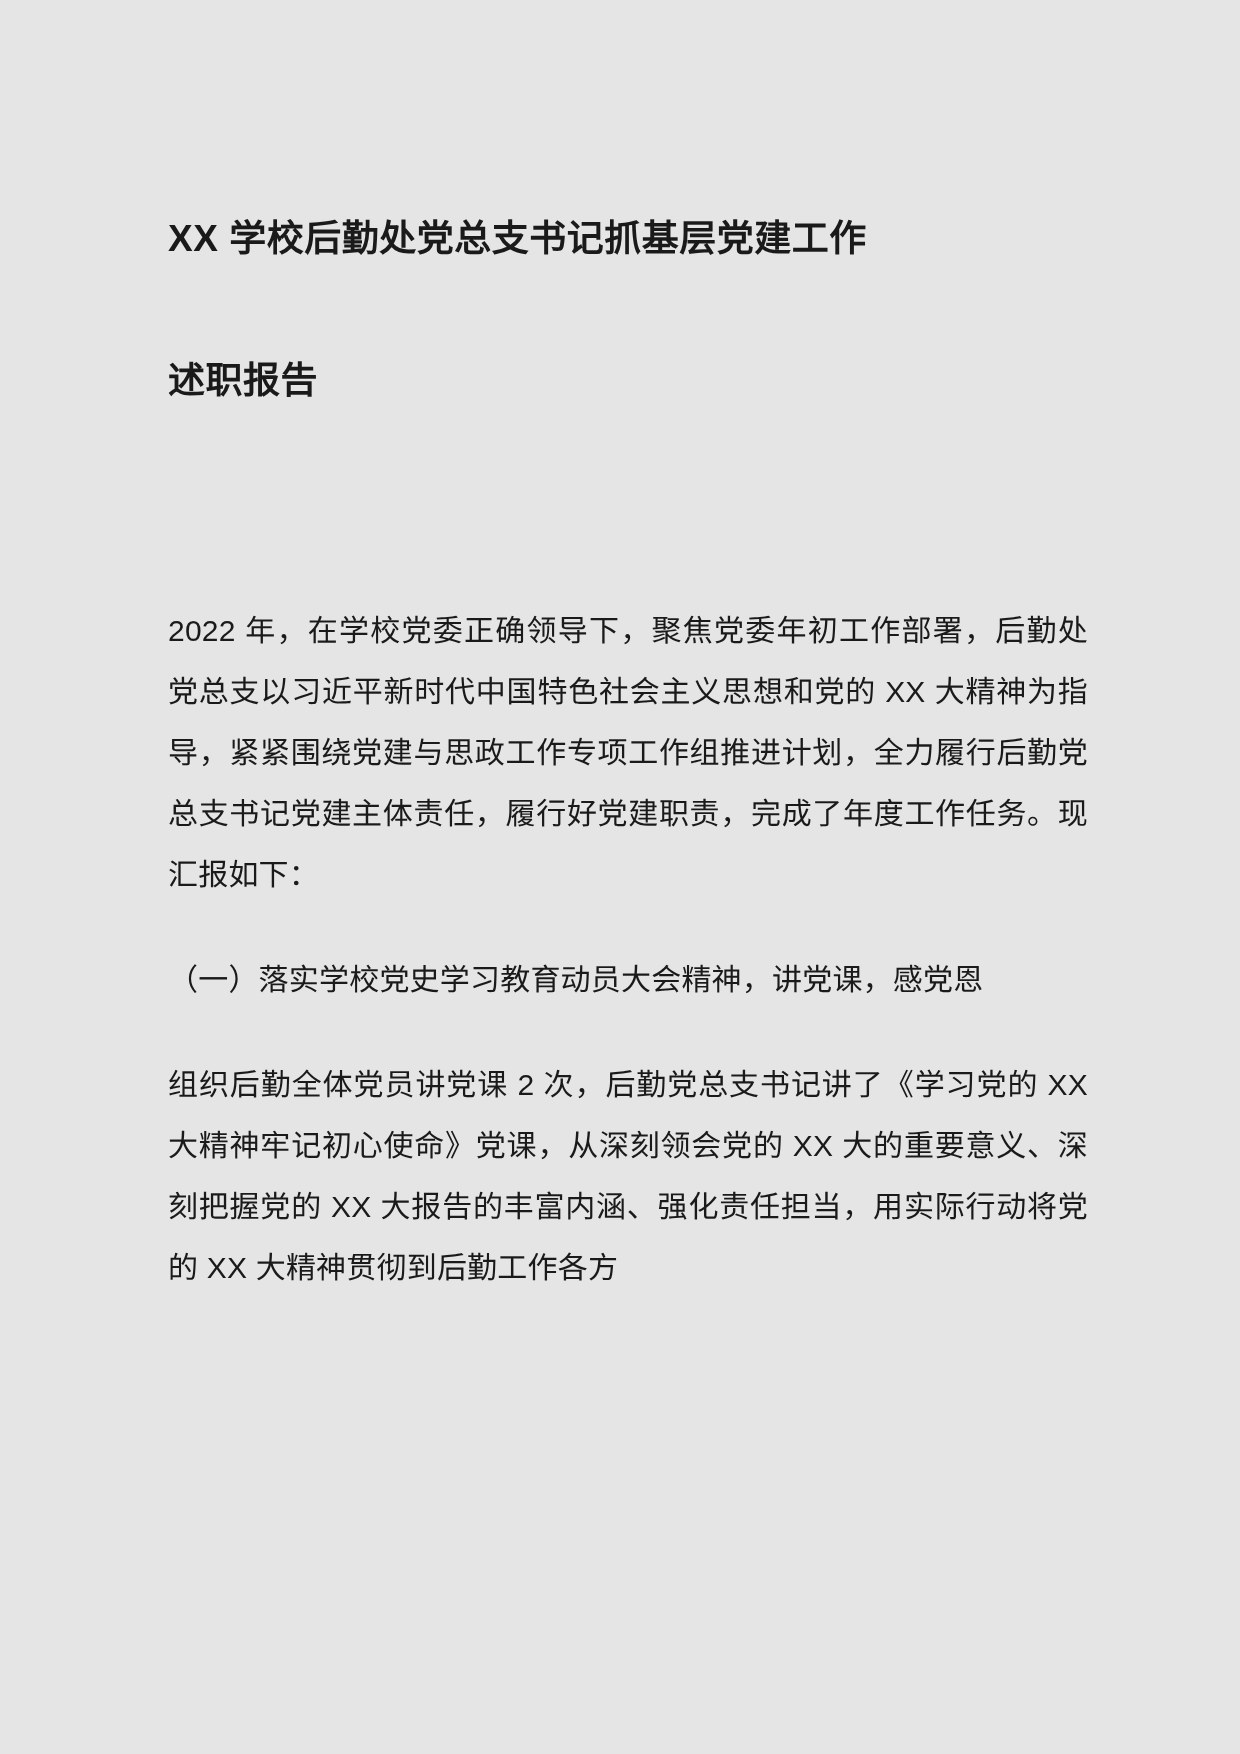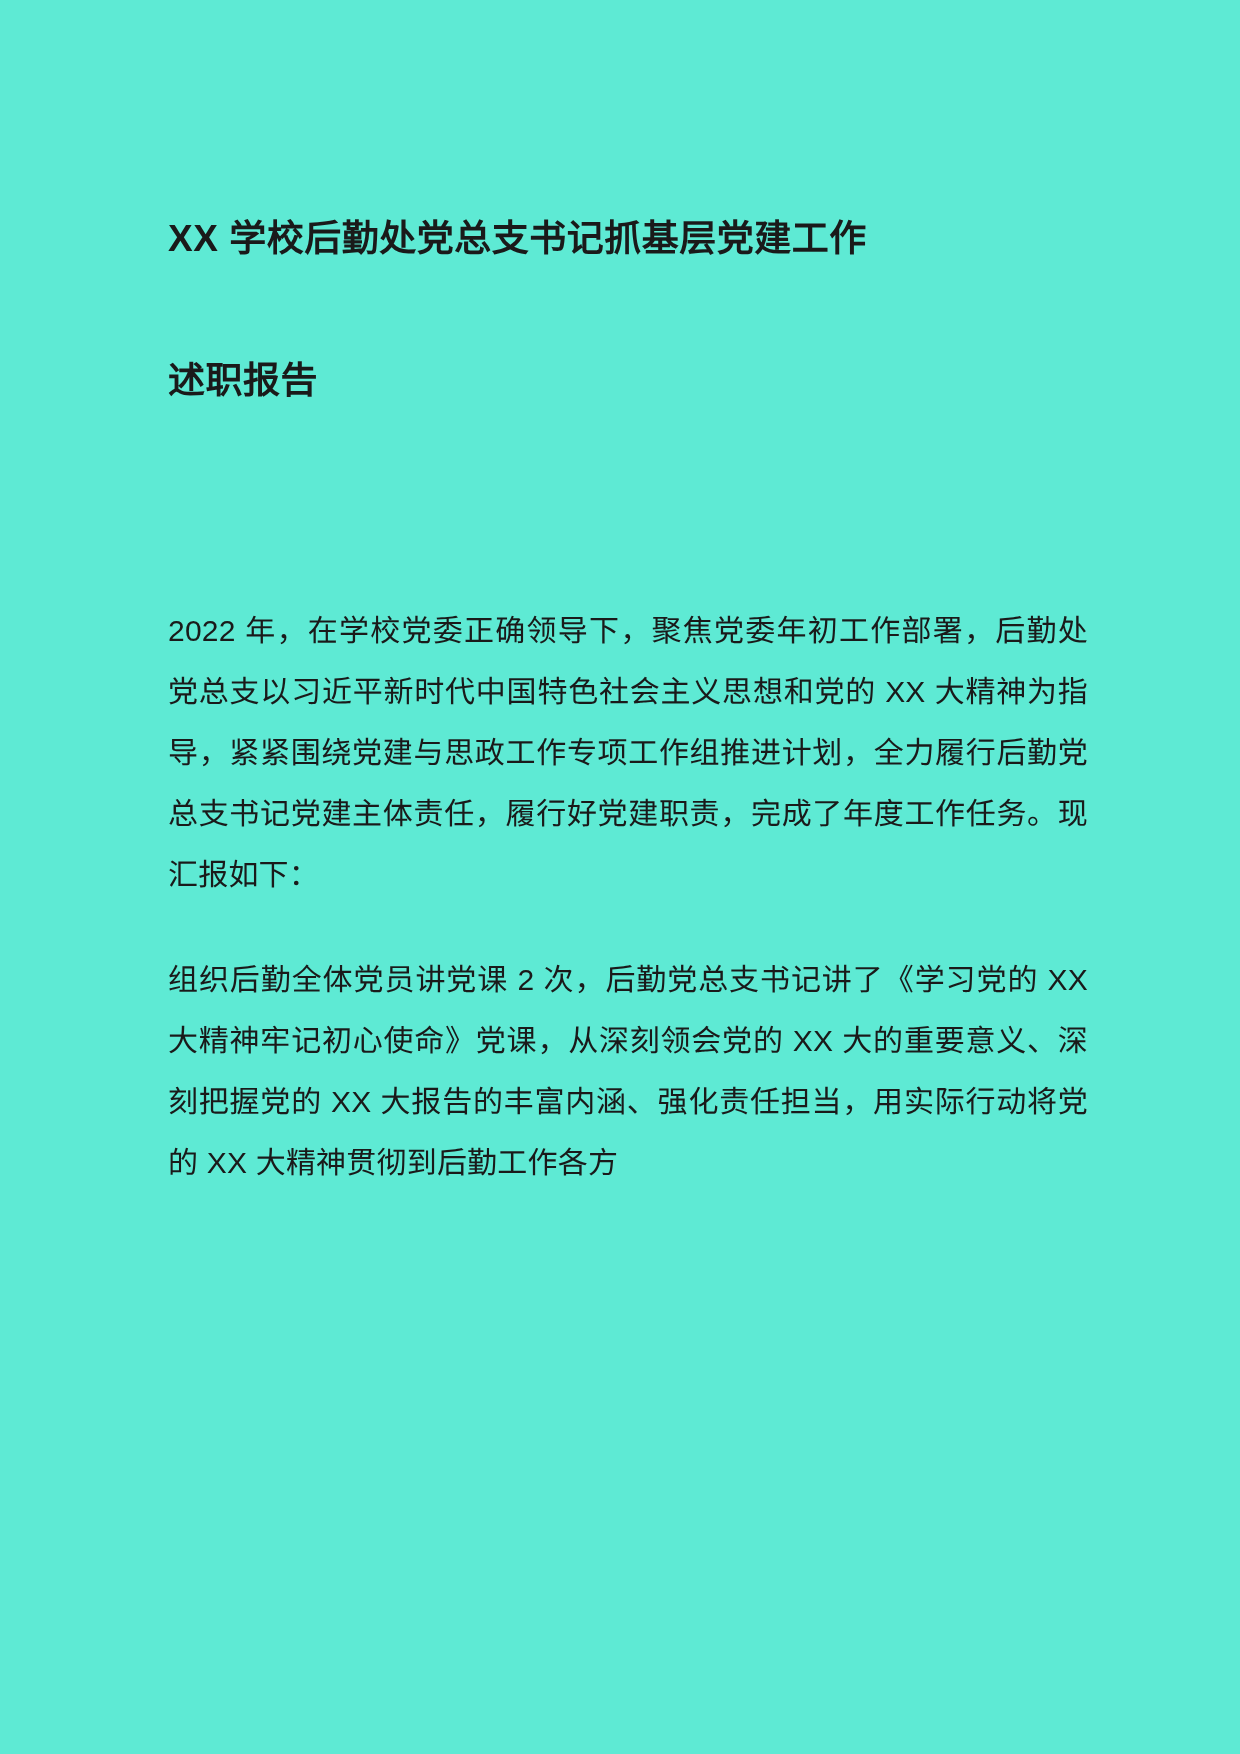--- a/index.html
+++ b/index.html
@@ -13,21 +13,21 @@
     font-family: "Liberation Sans", "DejaVu Sans", sans-serif;
     color: #000000;
     -webkit-font-smoothing: antialiased;
   }
 
   .page {
     position: relative;
     width: 1240px;
     height: 1754px;
     margin: 0 auto;
-    background: #5eead4;
+    background: #e5e5e5;
     overflow: hidden;
     box-sizing: border-box;
   }
 
   .page-inner {
     position: absolute;
     left: 168px;
     top: 0;
     width: 920px;
   }
@@ -93,18 +93,19 @@
     <h1 class="doc-title">
       <span class="title-line-1">XX 学校后勤处党总支书记抓基层党建工作</span>
       <span class="title-line-2">述职报告</span>
     </h1>
 
     <div class="body-block">
 
       <p class="para">2022 年，在学校党委正确领导下，聚焦党委年初工作部署，后勤处党总支以习近平新时代中国特色社会主义思想和党的 XX 大精神为指导，紧紧围绕党建与思政工作专项工作组推进计划，全力履行后勤党总支书记党建主体责任，履行好党建职责，完成了年度工作任务。现汇报如下：</p>
 
 
+      <p class="para heading-l2">（一）落实学校党史学习教育动员大会精神，讲党课，感党恩</p>
 
       <p class="para spaced">组织后勤全体党员讲党课 2 次，后勤党总支书记讲了《学习党的 XX 大精神牢记初心使命》党课，从深刻领会党的 XX 大的重要意义、深刻把握党的 XX 大报告的丰富内涵、强化责任担当，用实际行动将党的 XX 大精神贯彻到后勤工作各方</p>
 
     </div>
   </div>
 </div>
 
 </body></html>

